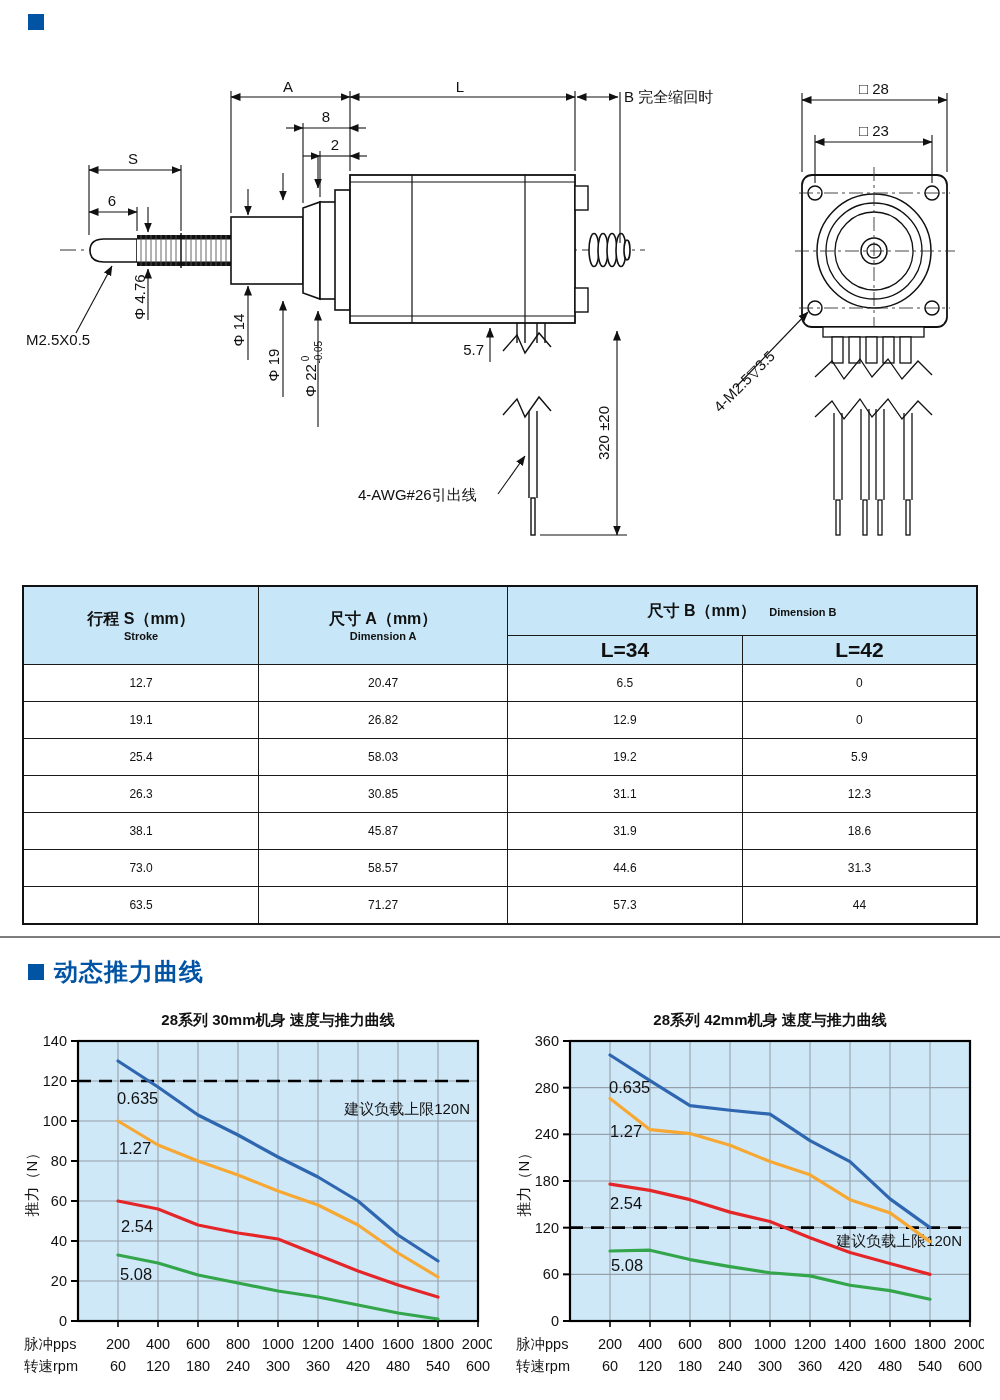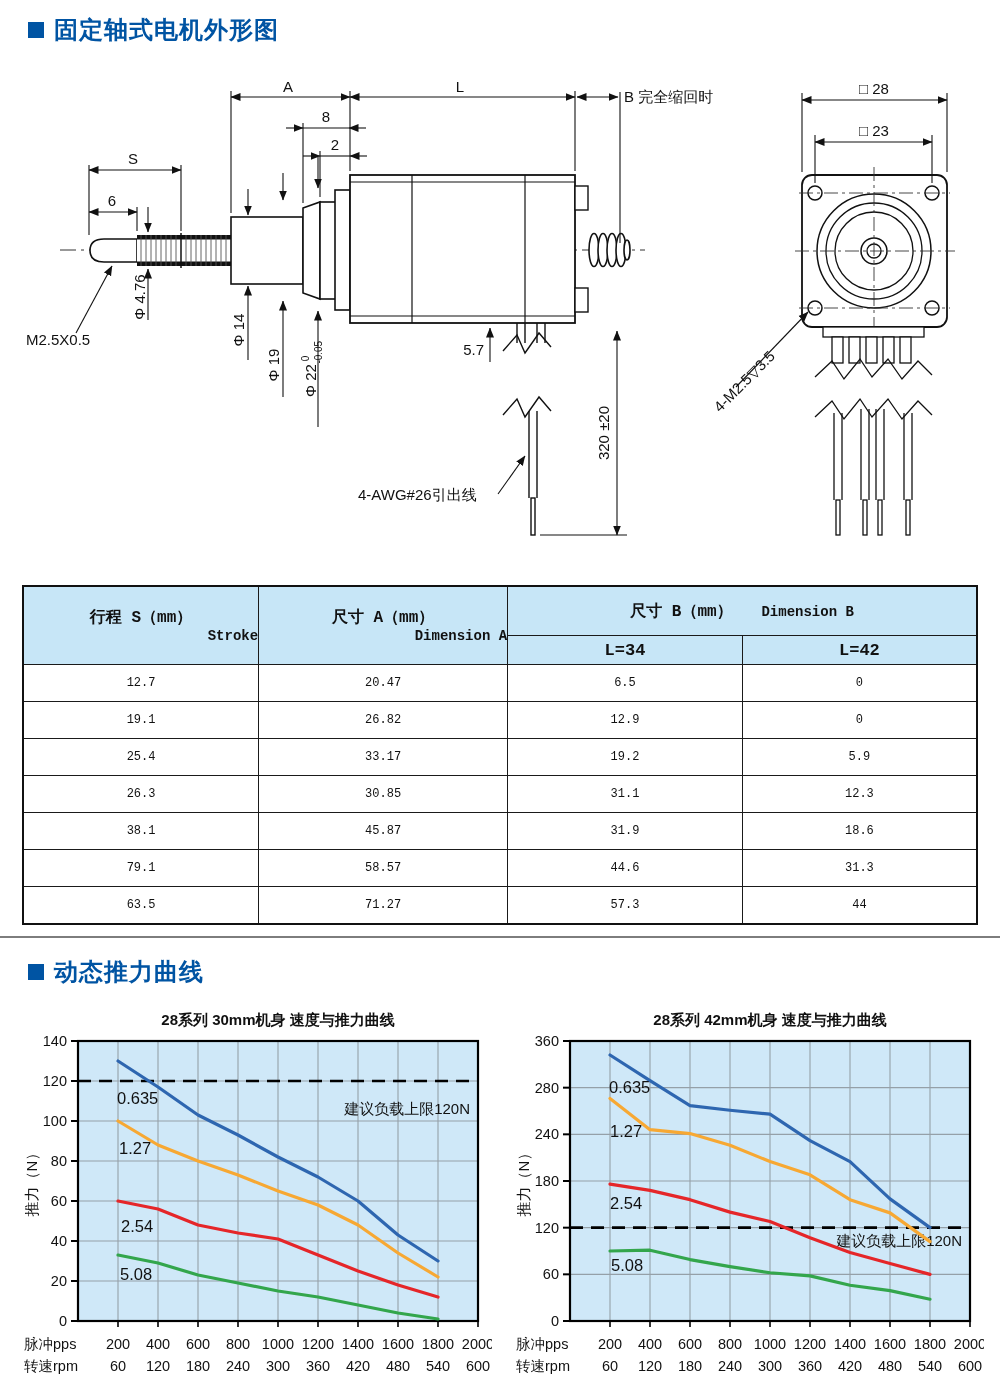--- a/index.html
+++ b/index.html
@@ -15,38 +15,37 @@
   .section-title .bullet{width:16px;height:16px;background:#0054a3;display:inline-block;}
   #title1{top:14px;}
   #title2{top:956px;}
   .divider{position:absolute;left:0;top:936px;width:1000px;height:2px;background:#7d7d7d;}
   #drawing{position:absolute;left:20px;top:75px;}
   #drawing text{font-size:15px;fill:#111;}
   #drawing .rot{font-size:15px;}
   .dim-table-wrap{position:absolute;left:22px;top:585px;width:956px;}
   table.dims{border-collapse:collapse;width:100%;table-layout:fixed;}
   table.dims th,table.dims td{border:1.6px solid #1a1a1a;text-align:center;padding:0;}
-  table.dims{border:2.6px solid #111;font-family:Liberation Mono, monospace;}
+  table.dims{border:2.6px solid #111;}
   table.dims th{background:#c7e6f7;}
   table.dims .zh{font-size:16px;font-weight:bold;}
-  table.dims .en{font-size:14px;font-weight:bold;text-align:right;}
+  table.dims .en{font-size:11px;font-weight:bold;}
   table.dims tr.h1 th{height:48px;}
-  table.dims tr.h2 th{height:28px;font-size:17px;font-weight:bold;}
+  table.dims tr.h2 th{height:28px;font-size:21px;font-weight:bold;}
   table.dims td{height:36px;font-size:12px;}
   .chart-box{position:absolute;}
   #chartbox0{left:22px;top:1005px;}
   #chartbox1{left:514px;top:1005px;}
   .chart-box svg text{font-family:"Liberation Sans","DejaVu Sans",sans-serif;fill:#111;}
 </style>
 </head>
 <body>
 
 <div class="section-title" id="title1">
   <span class="bullet"></span>
-  <span>固定轴式电机外形图</span>
 </div>
 
 <svg id="drawing" width="960" height="500" viewBox="0 0 960 500">
   <defs>
     <marker id="arr" viewBox="0 0 10 10" refX="9.5" refY="5" markerWidth="10" markerHeight="10" orient="auto-start-reverse" markerUnits="userSpaceOnUse">
       <path d="M0,1 L10,5 L0,9 z" fill="#111"></path>
     </marker>
   </defs>
 
   <line x1="40" y1="175" x2="625" y2="175" stroke="#333" stroke-width="1" stroke-dasharray="16 5 3 5"></line>
@@ -271,38 +270,38 @@
           <td>0</td>
     </tr>
     <tr>
       <td>19.1</td>
           <td>26.82</td>
           <td>12.9</td>
           <td>0</td>
     </tr>
     <tr>
       <td>25.4</td>
-          <td>33.17</td>
+          <td>58.03</td>
           <td>19.2</td>
           <td>5.9</td>
     </tr>
     <tr>
       <td>26.3</td>
           <td>30.85</td>
           <td>31.1</td>
           <td>12.3</td>
     </tr>
     <tr>
       <td>38.1</td>
           <td>45.87</td>
           <td>31.9</td>
           <td>18.6</td>
     </tr>
     <tr>
-      <td>79.1</td>
+      <td>73.0</td>
           <td>58.57</td>
           <td>44.6</td>
           <td>31.3</td>
     </tr>
     <tr>
       <td>63.5</td>
           <td>71.27</td>
           <td>57.3</td>
           <td>44</td>
     </tr>

